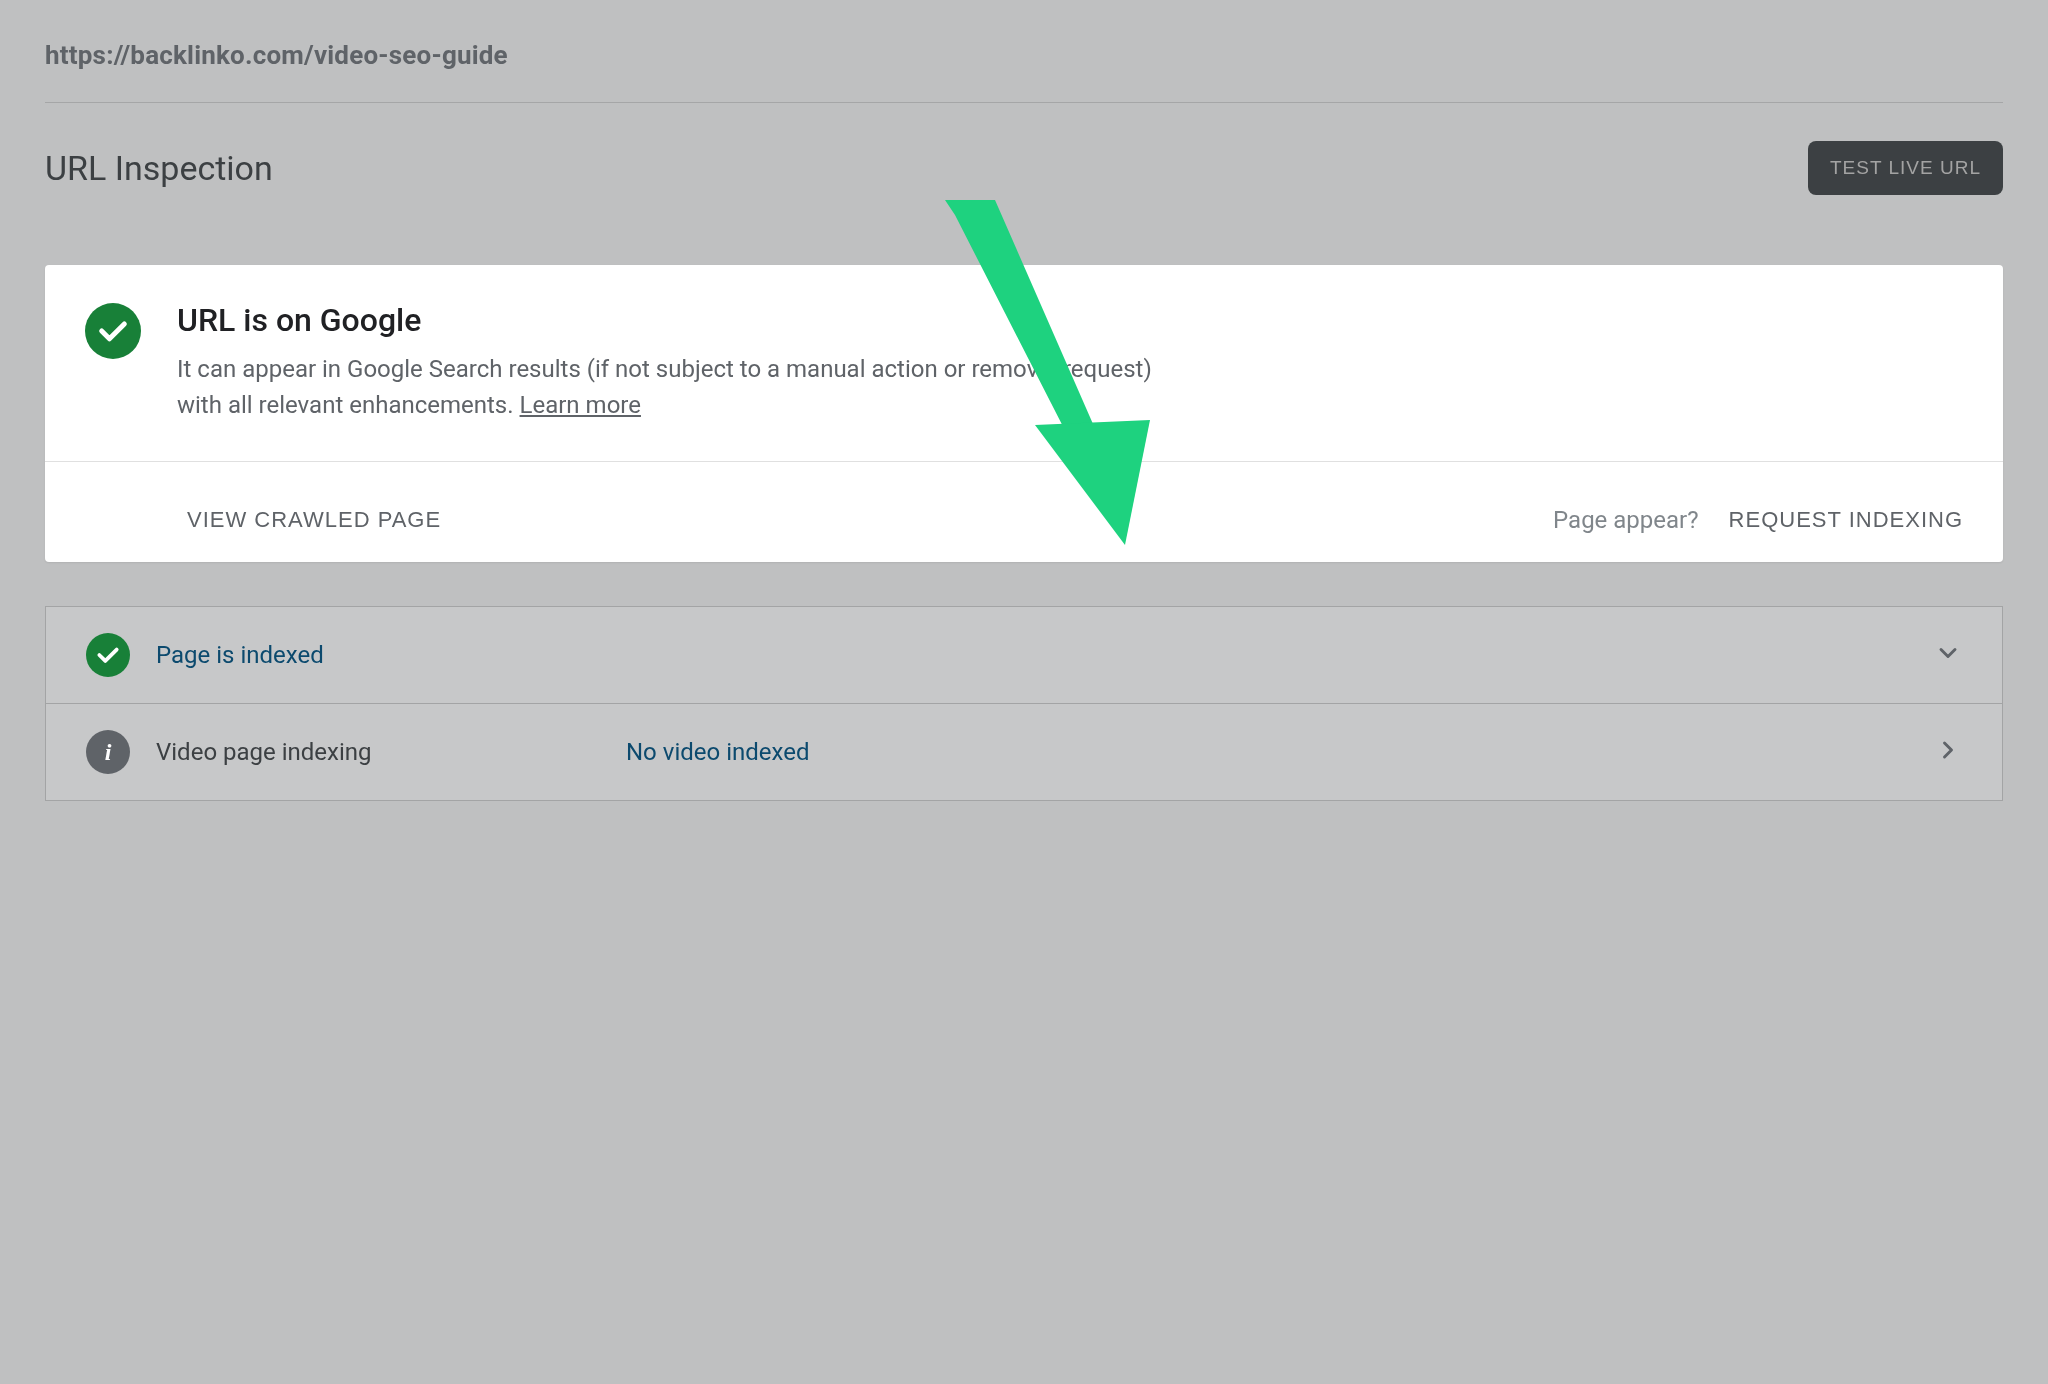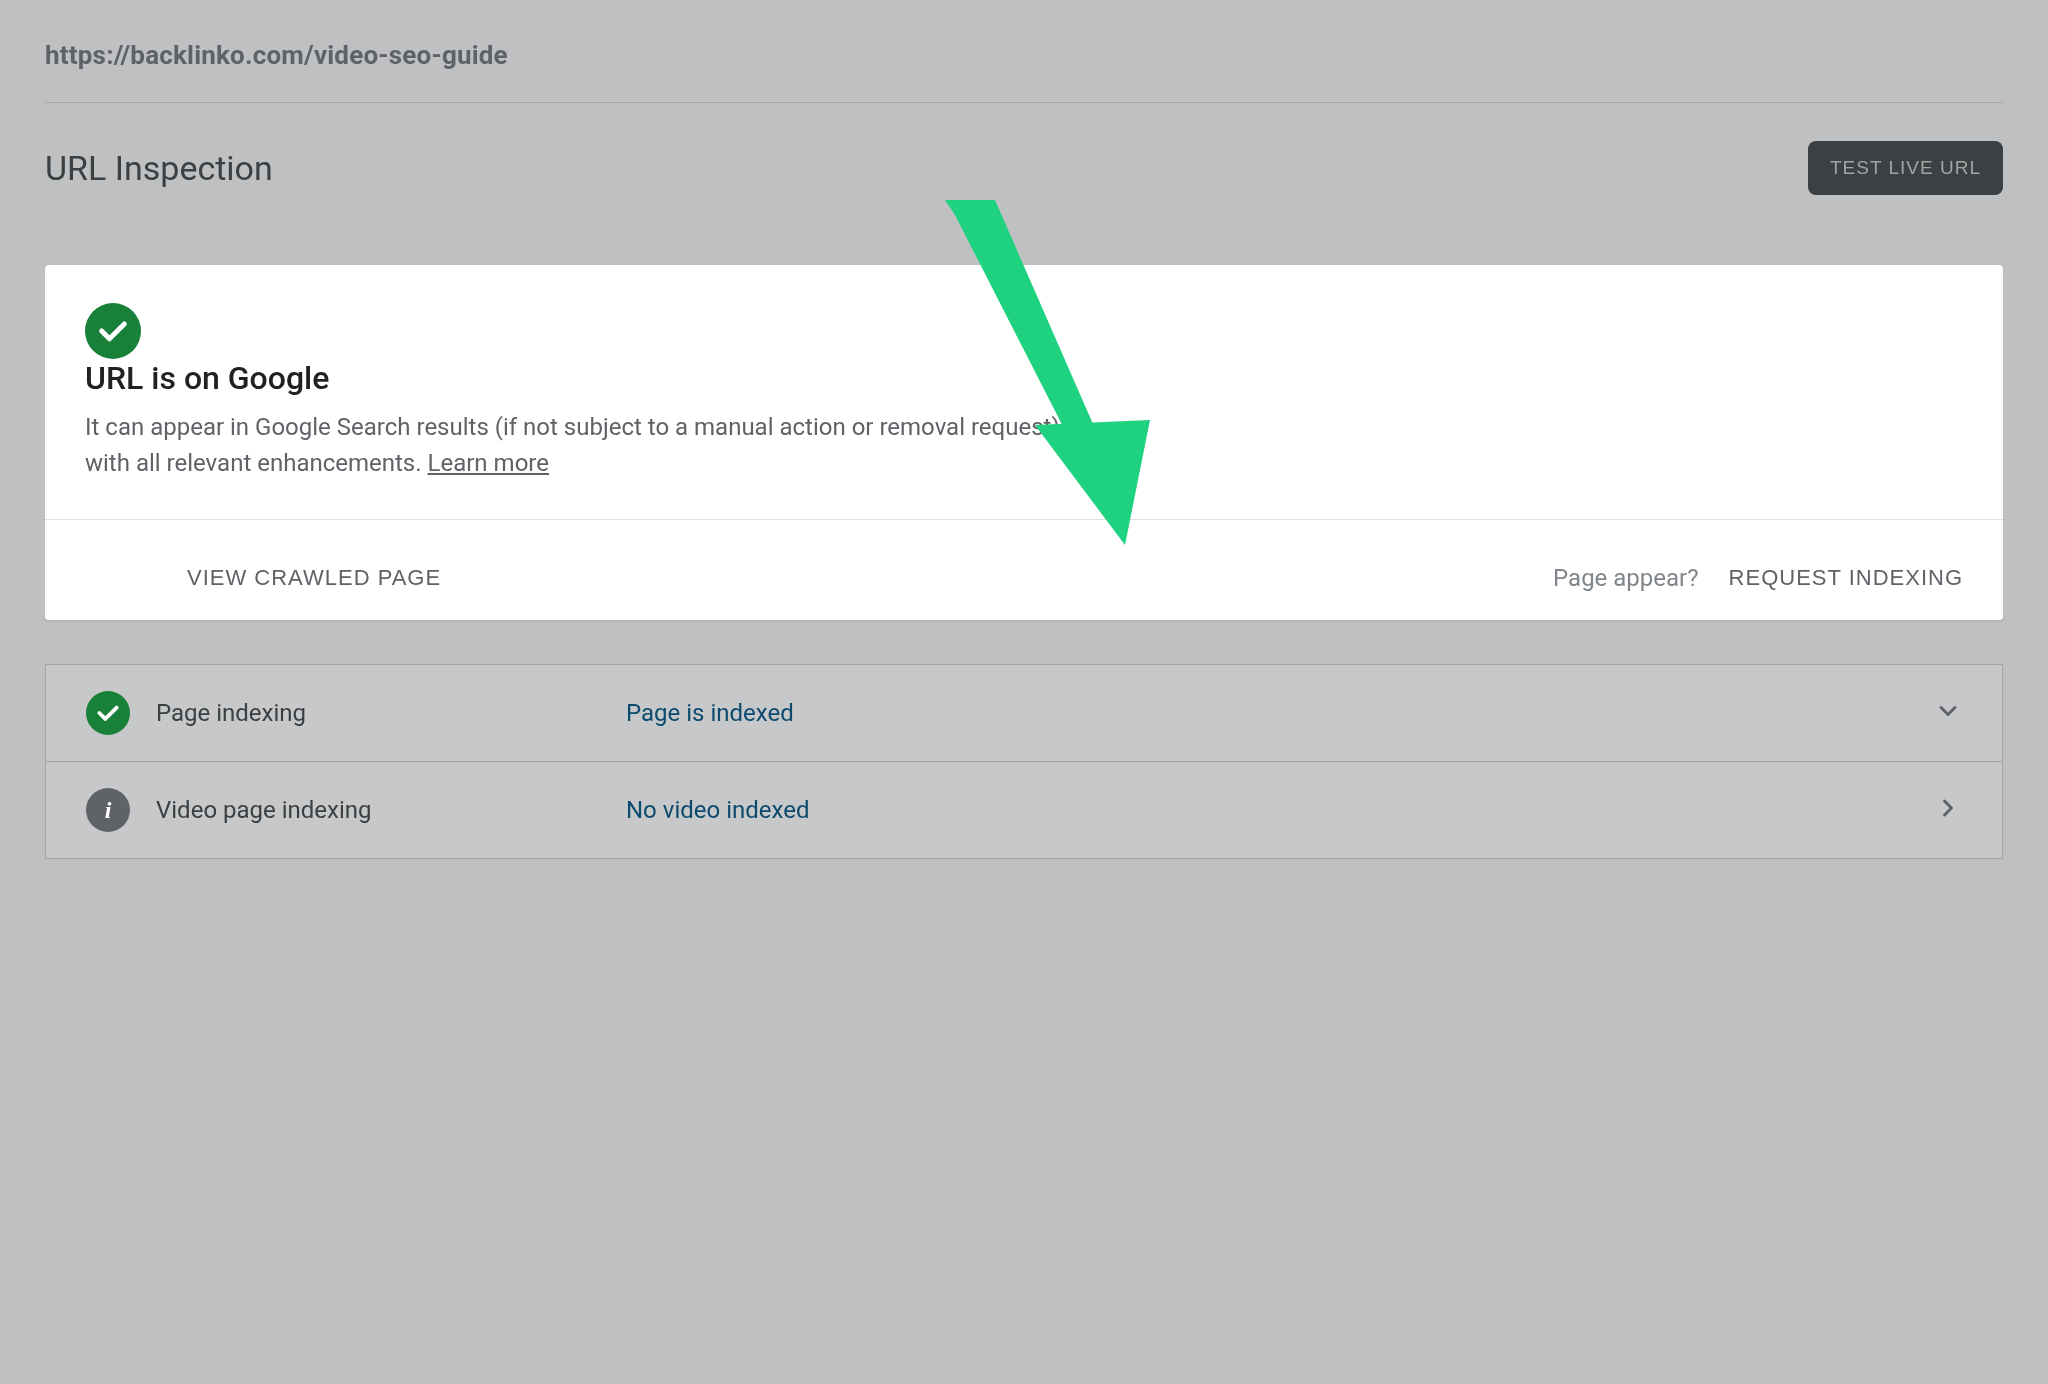--- a/index.html
+++ b/index.html
@@ -43,21 +43,20 @@
   }
   .card {
     background: #fff;
     border-radius: 4px;
     box-shadow: 0 1px 2px rgba(0,0,0,0.08);
     margin-bottom: 44px;
   }
   .card-main {
     display: flex;
     padding: 36px 40px 38px 40px;
-    flex-direction: column;
   }
   .check-circle {
     width: 56px; height: 56px;
     border-radius: 50%;
     background: #188038;
     display: flex;
     align-items: center;
     justify-content: center;
     flex-shrink: 0;
     margin-right: 36px;
@@ -184,21 +183,20 @@
     </div>
   </div>
 
   <div class="panel">
     <div class="panel-row">
       <div class="panel-icon green">
         <svg viewBox="0 0 24 24" fill="none" stroke="#fff" stroke-width="3.5" stroke-linecap="round" stroke-linejoin="round">
             <polyline points="4 12 9.5 17.5 20 7"></polyline>
           </svg>
       </div>
-      <div class="panel-label">Page indexing</div>
       <div class="panel-value">Page is indexed</div>
       <div class="panel-chevron">
         <svg viewBox="0 0 24 24" fill="none" stroke="currentColor" stroke-width="2.5" stroke-linecap="round" stroke-linejoin="round">
             <polyline points="6 9 12 15 18 9"></polyline>
           </svg>
       </div>
     </div>
     <div class="panel-row">
       <div class="panel-icon gray">i</div>
       <div class="panel-label">Video page indexing</div>

